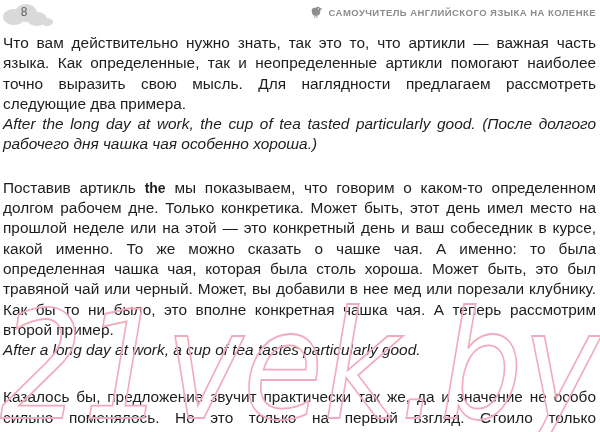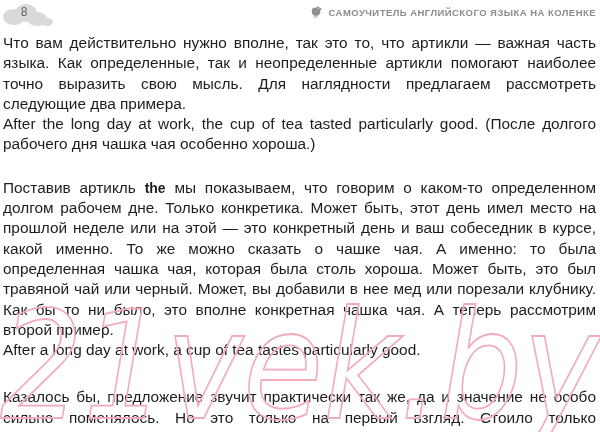--- a/index.html
+++ b/index.html
@@ -52,21 +52,21 @@
   }
   .text {
     position: relative;
     padding: 3px 4px 0 3px;
     font-size: 15.4px;
     line-height: 20.3px;
     color: #1d1d1d;
     text-align: justify;
   }
   .text p { margin: 0; }
-  p.example { }
+  p.example { font-style: italic; }
   p.para-2 { margin-top: 23px; }
   p.para-3 { margin-top: 27px; }
   .hl-the {
     font-weight: 700;
     font-size: 14px;
     line-height: 1;
   }
   .hl-a {
     font-size: 20px;
     line-height: 1;
@@ -97,21 +97,21 @@
       <svg width="15" height="14" viewBox="0 0 20 18">
         <path d="M4,9 C2.5,5 5.5,2.5 9,3.5 C10,1.5 13.5,1.5 14.5,3.5 L18,4.5 L14.8,6.5 C16,10.5 13.5,14 9,14 C6.5,14 4.8,12.5 4,10.5 Z" fill="#8f8f8f"></path>
         <path d="M8,14 L7.5,17 M10.5,14 L10.5,17" stroke="#8f8f8f" stroke-width="1.1" fill="none"></path>
         <circle cx="12.6" cy="4.8" r="0.8" fill="#ffffff"></circle>
       </svg>
       <span class="header-title">САМОУЧИТЕЛЬ АНГЛИЙСКОГО ЯЗЫКА НА КОЛЕНКЕ</span>
     </div>
   </div>
 
   <div class="text">
-    <p class="para-1">Что вам действительно нужно вполне, так это то, что артикли — важная часть языка. Как определенные, так и неопределенные артикли помогают наиболее точно выразить свою мысль. Для наглядности предлагаем рассмотреть следующие два примера.</p>
+    <p class="para-1">Что вам действительно нужно знать, так это то, что артикли — важная часть языка. Как определенные, так и неопределенные артикли помогают наиболее точно выразить свою мысль. Для наглядности предлагаем рассмотреть следующие два примера.</p>
     <p class="example">After the long day at work, the cup of tea tasted particularly good. (После долгого рабочего дня чашка чая особенно хороша.)</p>
 
     <p class="para-2"><span>Поставив артикль </span><span class="hl-the">the</span><span> мы показываем, что говорим о каком-то определенном долгом рабочем дне. Только конкретика. Может быть, этот день имел место на прошлой неделе или на этой — это конкретный день и ваш собеседник в курсе, какой именно. То же можно сказать о чашке чая. А именно: то была определенная чашка чая, которая была столь хороша. Может быть, это был травяной чай или черный. Может, вы добавили в нее мед или порезали клубнику. Как бы то ни было, это вполне конкретная чашка чая. А теперь рассмотрим второй пример.</span></p>
     <p class="example">After a long day at work, a cup of tea tastes particularly good.</p>
 
     <p class="para-3"><span>Казалось бы, предложение звучит практически так же, да и значение не особо сильно поменялось. Но это только на первый взгляд. Стоило только воспользоваться артиклем </span><span class="hl-a">а</span><span>, и мы уже говорим не о конкретном рабочем дне. Быть может, у этого человека каждый рабочий день долгий и тяжелый, и каждый раз после работы он заходит в кафе, что-</span></p>
   </div>
 
   <svg class="watermark" width="612" height="180" viewBox="0 0 612 180">
     <text x="4" y="122" font-size="150" font-style="italic" font-family="DejaVu Sans, sans-serif" textLength="600" lengthAdjust="spacingAndGlyphs" fill="none" stroke="#f2abbc" stroke-width="1.8">21vek.by</text>

